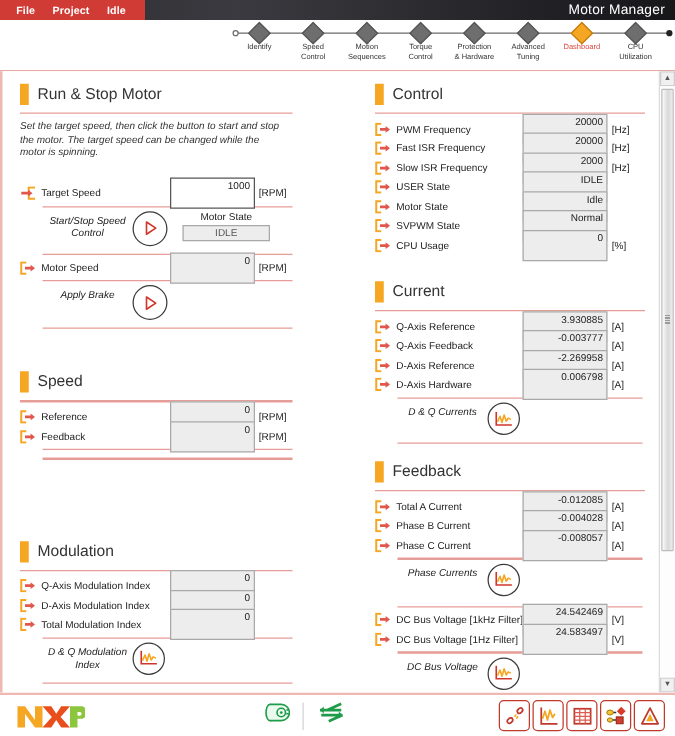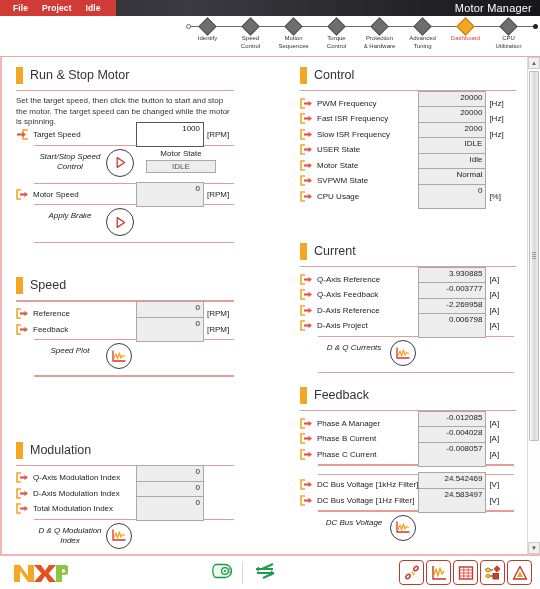--- a/index.html
+++ b/index.html
@@ -120,21 +120,21 @@
   .sec-title {
     font-size: 12.5px; color: #333; font-weight: normal;
     line-height: 15px;
   }
   .sec-rule {
     height: 1.2px; background: #e79d97;
     margin: 4px 0 5px 0;
   }
   .sec-desc {
     font-size: 8px; color: #333; line-height: 10.5px;
-    margin-bottom: 0; padding-right: 4px;
+    margin-bottom: 20px; padding-right: 4px; font-style: italic;
   }
 
   
   .row {
     display: flex; align-items: center;
     height: 14px; margin-bottom: 1.5px;
   }
   .row .ico { width: 14px; flex: 0 0 14px; height: 11px; position: relative; }
   .row .lbl {
     flex: 1 1 auto; font-size: 8px; color: #222;
@@ -404,29 +404,20 @@
                   <path d="M8.5 2.8 L12 5.5 L8.5 8.2 Z" fill="#e2574c"></path>
                 </svg>
             </div>
             <div class="lbl">Feedback</div>
             <div class="field">0</div>
             <div class="unit">[RPM]</div>
           </div>
 
           <div class="subrule"></div>
 
-          <div class="ctl-row">
-            <div class="ctl-label">Speed Plot</div>
-            <div class="circle-btn sm">
-              <svg width="16" height="15" viewBox="0 0 16 15">
-                  <path d="M2 1.5 V12 H14.5" fill="none" stroke="#d1362c" stroke-width="1.3"></path>
-                  <path d="M3 9.5 L5 5 L6.6 10 L8.3 4 L10 9 L11.5 6.5 L13.8 7.5" fill="none" stroke="#f5a623" stroke-width="1.3" stroke-linejoin="round"></path>
-                </svg>
-            </div>
-          </div>
 
           <div class="subrule" style="margin-top:6px"></div>
         </div>
 
         <div class="section" style="margin-top:65px">
           <div class="sec-head">
             <div class="sec-bar"></div>
             <div class="sec-title">Modulation</div>
           </div>
           <div class="sec-rule"></div>
@@ -573,21 +564,21 @@
                   <path d="M4 5.5 h6" stroke="#e2574c" stroke-width="2.2"></path>
                   <path d="M8.5 2.8 L12 5.5 L8.5 8.2 Z" fill="#e2574c"></path>
                 </svg>
             </div>
             <div class="lbl">CPU Usage</div>
             <div class="field">0</div>
             <div class="unit">[%]</div>
           </div>
         </div>
 
-        <div class="section" style="margin-top:40px">
+        <div class="section" style="margin-top:22px">
           <div class="sec-head">
             <div class="sec-bar"></div>
             <div class="sec-title">Current</div>
           </div>
           <div class="sec-rule"></div>
 
           <div class="row">
             <div class="ico">
               <svg class="ico-out" viewBox="0 0 13 11">
                   <path d="M5 1 h-4 v9 h4" fill="none" stroke="#f5a623" stroke-width="1.6"></path>
@@ -624,21 +615,21 @@
             <div class="unit">[A]</div>
           </div>
           <div class="row">
             <div class="ico">
               <svg class="ico-out" viewBox="0 0 13 11">
                   <path d="M5 1 h-4 v9 h4" fill="none" stroke="#f5a623" stroke-width="1.6"></path>
                   <path d="M4 5.5 h6" stroke="#e2574c" stroke-width="2.2"></path>
                   <path d="M8.5 2.8 L12 5.5 L8.5 8.2 Z" fill="#e2574c"></path>
                 </svg>
             </div>
-            <div class="lbl">D-Axis Project</div>
+            <div class="lbl">D-Axis Hardware</div>
             <div class="field">0.006798</div>
             <div class="unit">[A]</div>
           </div>
 
           <div class="subrule r"></div>
 
           <div class="ctl-row">
             <div class="ctl-label">D &amp; Q Currents</div>
             <div class="circle-btn sm">
               <svg width="16" height="15" viewBox="0 0 16 15">
@@ -659,21 +650,21 @@
           <div class="sec-rule"></div>
 
           <div class="row">
             <div class="ico">
               <svg class="ico-out" viewBox="0 0 13 11">
                   <path d="M5 1 h-4 v9 h4" fill="none" stroke="#f5a623" stroke-width="1.6"></path>
                   <path d="M4 5.5 h6" stroke="#e2574c" stroke-width="2.2"></path>
                   <path d="M8.5 2.8 L12 5.5 L8.5 8.2 Z" fill="#e2574c"></path>
                 </svg>
             </div>
-            <div class="lbl">Phase A Manager</div>
+            <div class="lbl">Total A Current</div>
             <div class="field">-0.012085</div>
             <div class="unit">[A]</div>
           </div>
           <div class="row">
             <div class="ico">
               <svg class="ico-out" viewBox="0 0 13 11">
                   <path d="M5 1 h-4 v9 h4" fill="none" stroke="#f5a623" stroke-width="1.6"></path>
                   <path d="M4 5.5 h6" stroke="#e2574c" stroke-width="2.2"></path>
                   <path d="M8.5 2.8 L12 5.5 L8.5 8.2 Z" fill="#e2574c"></path>
                 </svg>
@@ -690,20 +681,29 @@
                   <path d="M8.5 2.8 L12 5.5 L8.5 8.2 Z" fill="#e2574c"></path>
                 </svg>
             </div>
             <div class="lbl">Phase C Current</div>
             <div class="field">-0.008057</div>
             <div class="unit">[A]</div>
           </div>
 
           <div class="subrule r"></div>
 
+          <div class="ctl-row">
+            <div class="ctl-label">Phase Currents</div>
+            <div class="circle-btn sm">
+              <svg width="16" height="15" viewBox="0 0 16 15">
+                  <path d="M2 1.5 V12 H14.5" fill="none" stroke="#d1362c" stroke-width="1.3"></path>
+                  <path d="M3 9.5 L5 5 L6.6 10 L8.3 4 L10 9 L11.5 6.5 L13.8 7.5" fill="none" stroke="#f5a623" stroke-width="1.3" stroke-linejoin="round"></path>
+                </svg>
+            </div>
+          </div>
 
           <div class="subrule r" style="margin-top:8px"></div>
 
           <div class="row">
             <div class="ico">
               <svg class="ico-out" viewBox="0 0 13 11">
                   <path d="M5 1 h-4 v9 h4" fill="none" stroke="#f5a623" stroke-width="1.6"></path>
                   <path d="M4 5.5 h6" stroke="#e2574c" stroke-width="2.2"></path>
                   <path d="M8.5 2.8 L12 5.5 L8.5 8.2 Z" fill="#e2574c"></path>
                 </svg>

